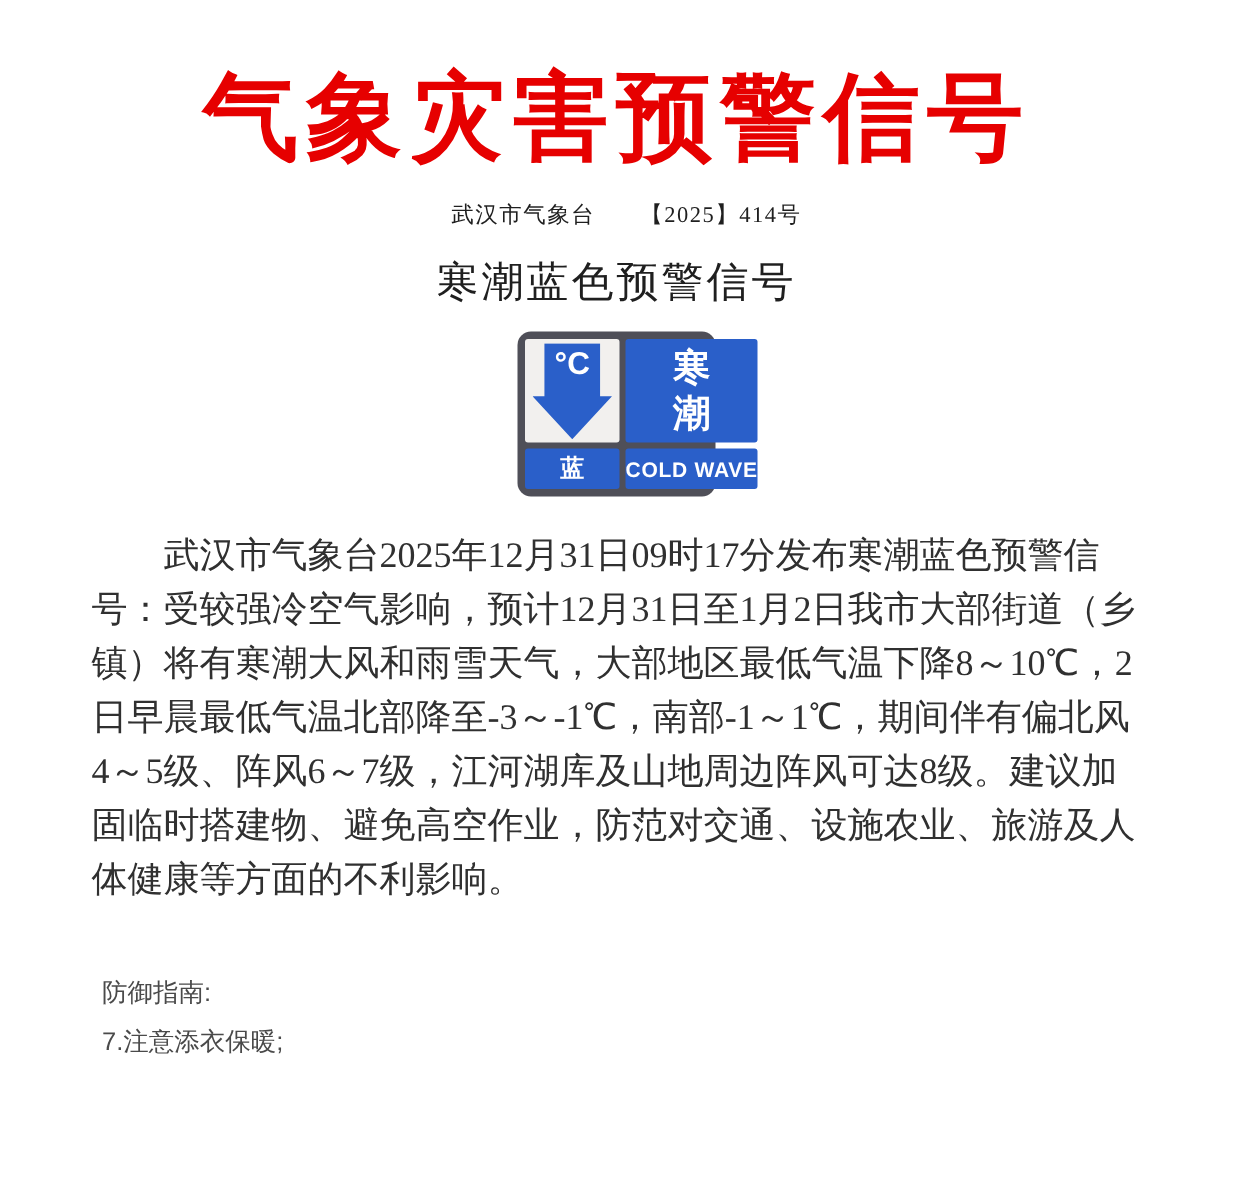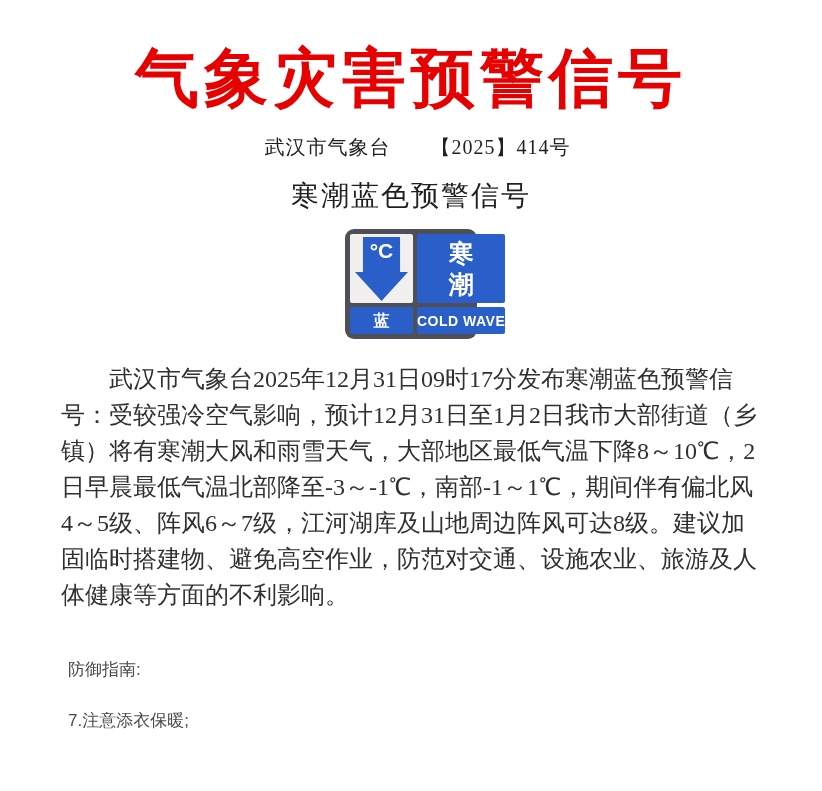--- a/index.html
+++ b/index.html
@@ -20,21 +20,21 @@
     font-size: 64px;
     font-weight: bold;
     letter-spacing: 5px;
     color: var(--title-red, #e60000);
     font-family: "Liberation Serif", serif;
     line-height: 1.35;
   }
   .issuer-line {
     margin-top: 12px;
     text-align: center;
-    font-size: 20px;
+    font-size: 15px;
     color: #1f1f1f;
     letter-spacing: 1px;
     padding-left: 13px;
   }
   .issuer-line .doc-no { margin-left: 2em; }
   .signal-line {
     margin-top: 16px;
     text-align: center;
     font-size: 28px;
     color: #1f1f1f;
@@ -125,21 +125,21 @@
   }
 
   
   .guide {
     margin: 44px 0 0 68px;
     font-family: "Liberation Sans", sans-serif;
     font-size: 17px;
     line-height: 25px;
     color: #4a4a4a;
   }
-  .guide-heading { margin-bottom: 26px; }
+  .guide-heading { margin-bottom: 8px; }
   .guide-item { display: block; }
 </style>
 </head>
 <body>
 
 <div class="page">
 
   <h1 class="main-title">气象灾害预警信号</h1>
 
   <div class="issuer-line">

